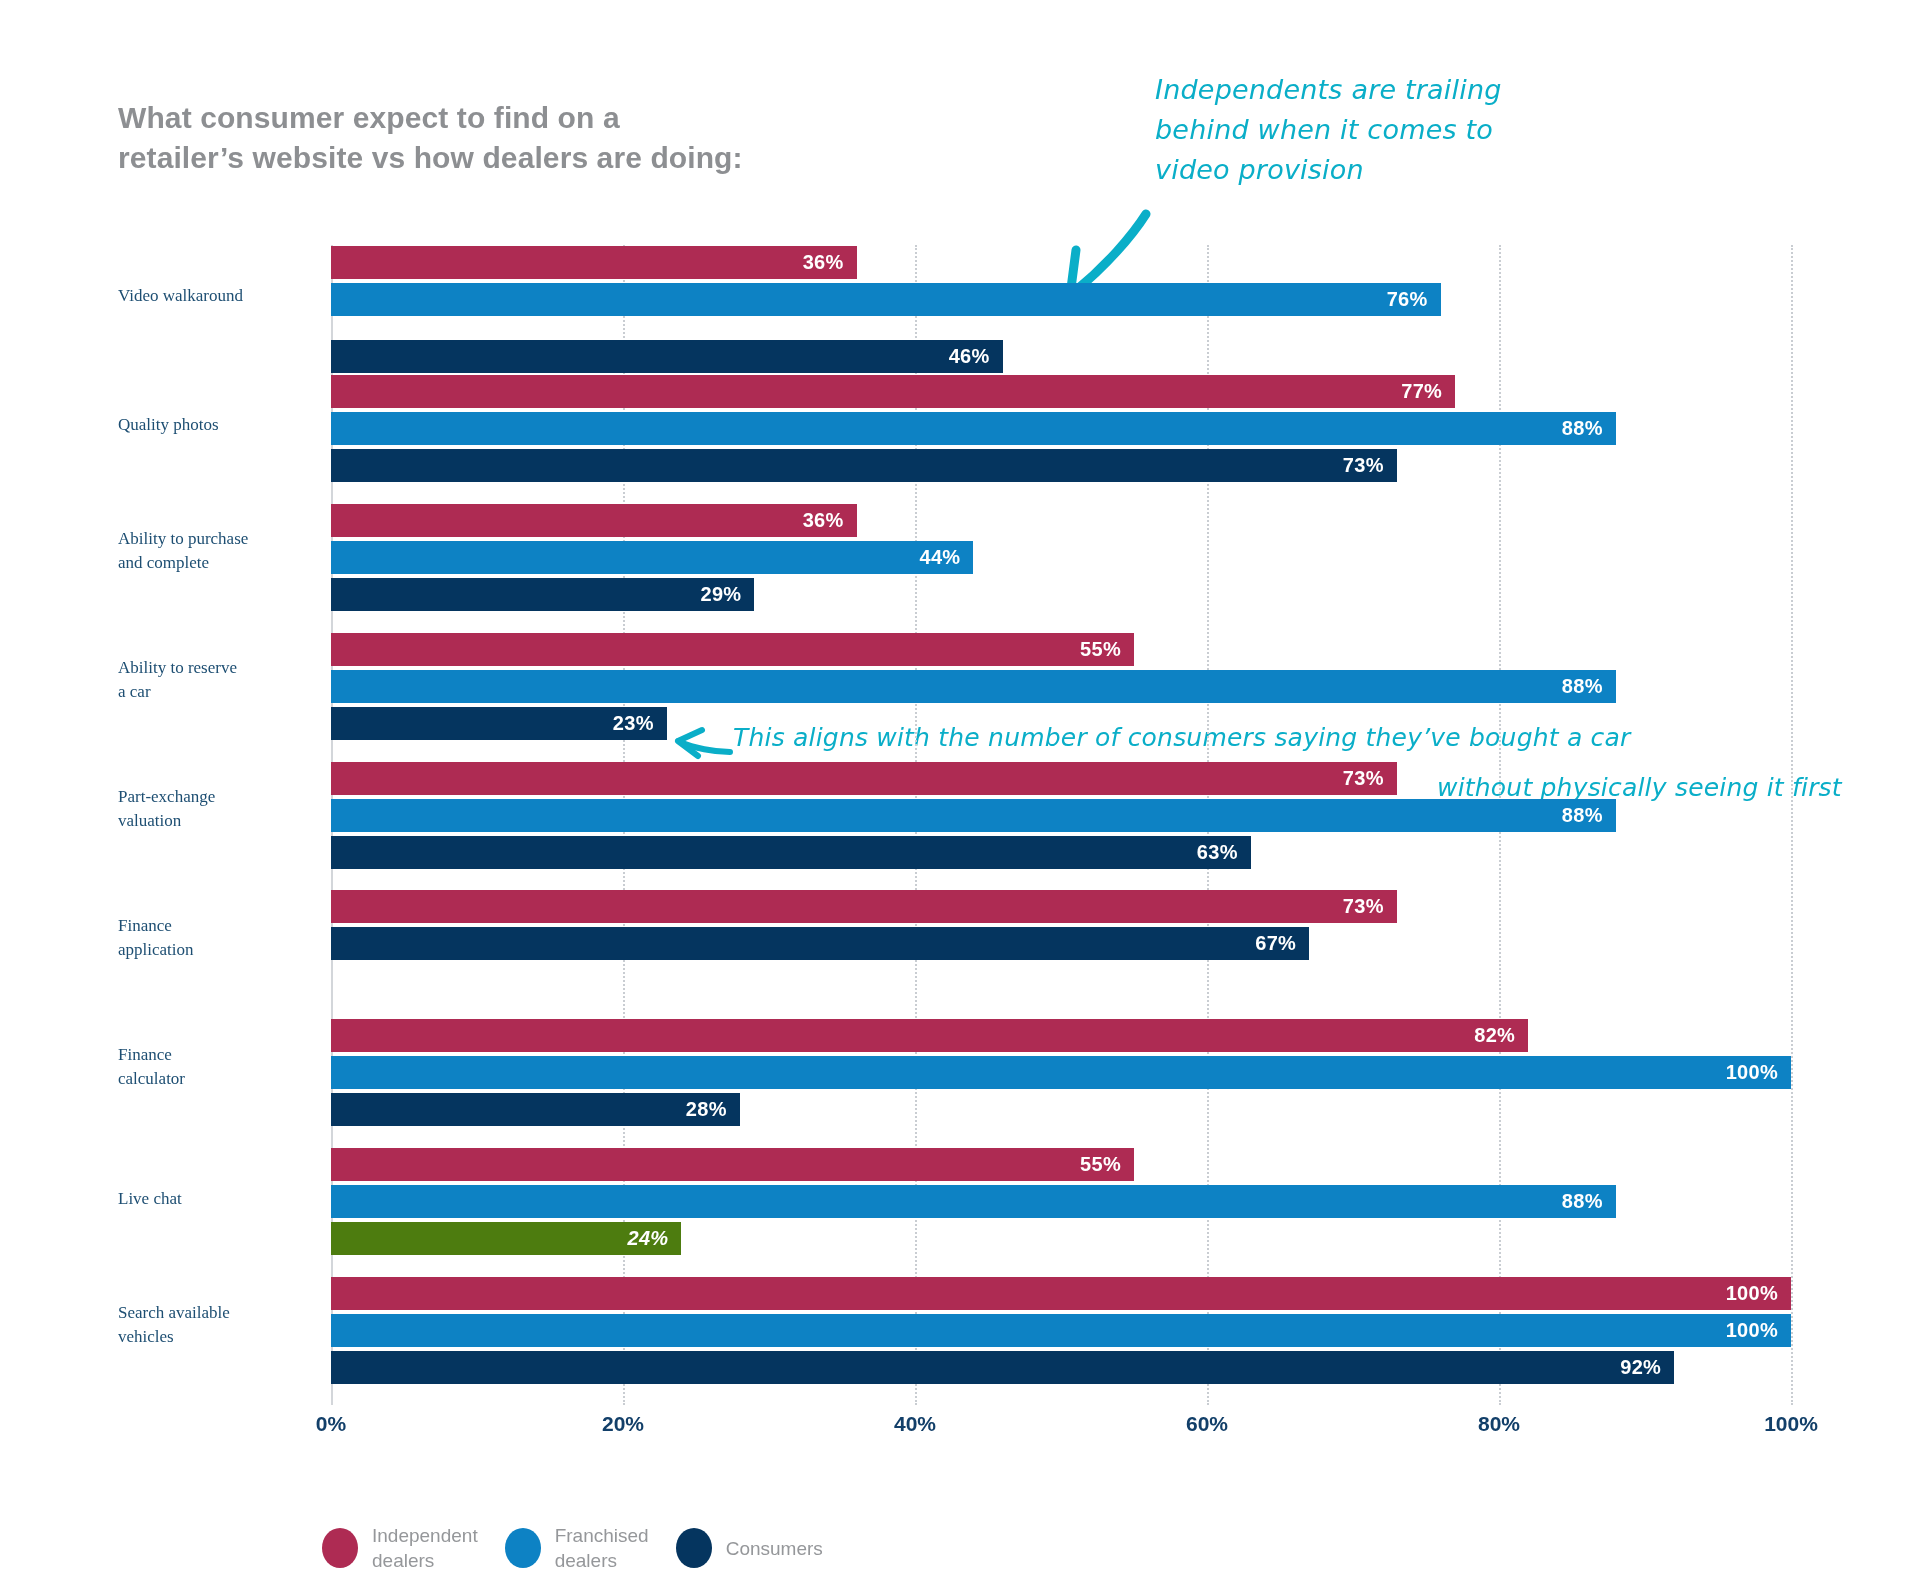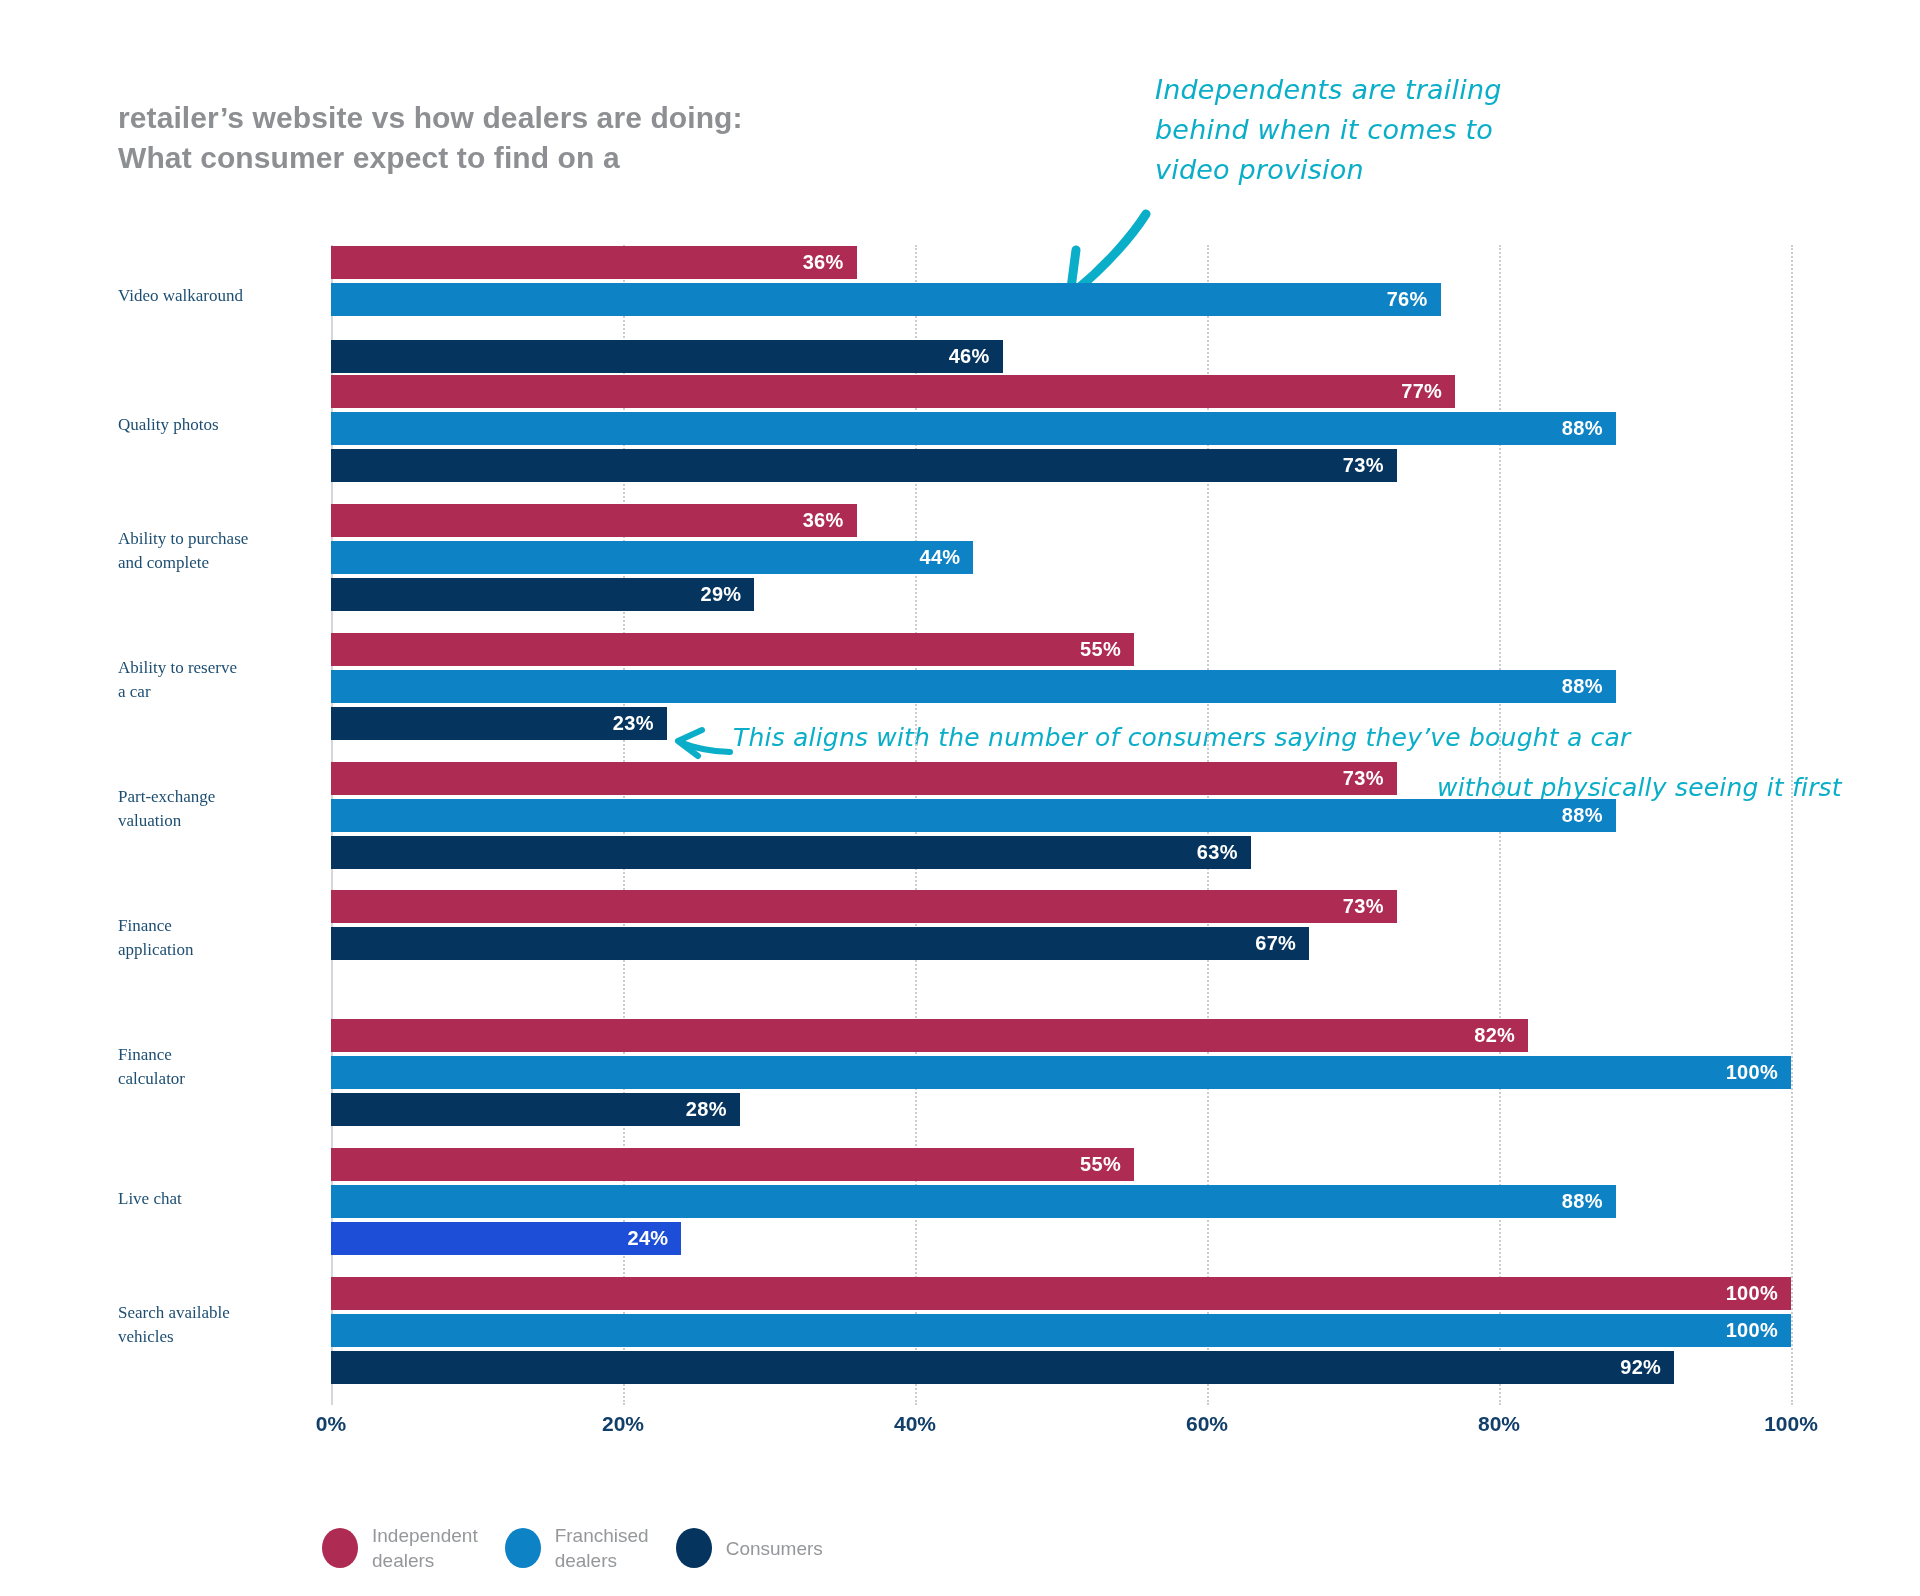--- a/index.html
+++ b/index.html
@@ -153,22 +153,22 @@
     color: #95979a;
     white-space: pre-line;
   }
 </style>
 </head>
 <body>
 
 <div id="root">
 
   <h1 id="chart-title">
+    <span class="t-line">What consumer expect to find on a</span>
     <span class="t-line">retailer’s website vs how dealers are doing:</span>
-    <span class="t-line">What consumer expect to find on a</span>
   </h1>
 
   <div class="annotation" id="annotation-video">Independents are trailing
 behind when it comes to
 video provision</div>
 
   <svg class="arrow-svg" id="arrow-video" width="110" height="100" viewBox="0 0 110 100">
     <path d="M98 6 C 84 28, 58 58, 26 84" stroke="#0aaec8" stroke-width="9" fill="none" stroke-linecap="round"></path>
     <path d="M22 88 L 28 42 M22 88 L 68 80" stroke="#0aaec8" stroke-width="9" fill="none" stroke-linecap="round" stroke-linejoin="round"></path>
   </svg>
@@ -309,21 +309,21 @@
             <div class="bar" style="width: 55%; background: rgb(174, 43, 83);">
               <span class="bar-label">55%</span>
             </div>
           </div>
           <div class="bar-row" style="height: 33px; margin-bottom: 4px;">
             <div class="bar" style="width: 88%; background: rgb(13, 130, 196);">
               <span class="bar-label">88%</span>
             </div>
           </div>
           <div class="bar-row" style="height: 33px; margin-bottom: 0px;">
-            <div class="bar" style="width: 24%; background: #1d4ed8;">
+            <div class="bar" style="width: 24%; background: #4d7c0f; font-style: italic;">
               <span class="bar-label">24%</span>
             </div>
           </div>
         </div>
         <div class="group" style="top: 1032.06px; height: 107px;">
           <div class="bar-row" style="height: 33px; margin-bottom: 4px;">
             <div class="bar" style="width: 100%; background: rgb(174, 43, 83);">
               <span class="bar-label">100%</span>
             </div>
           </div>

